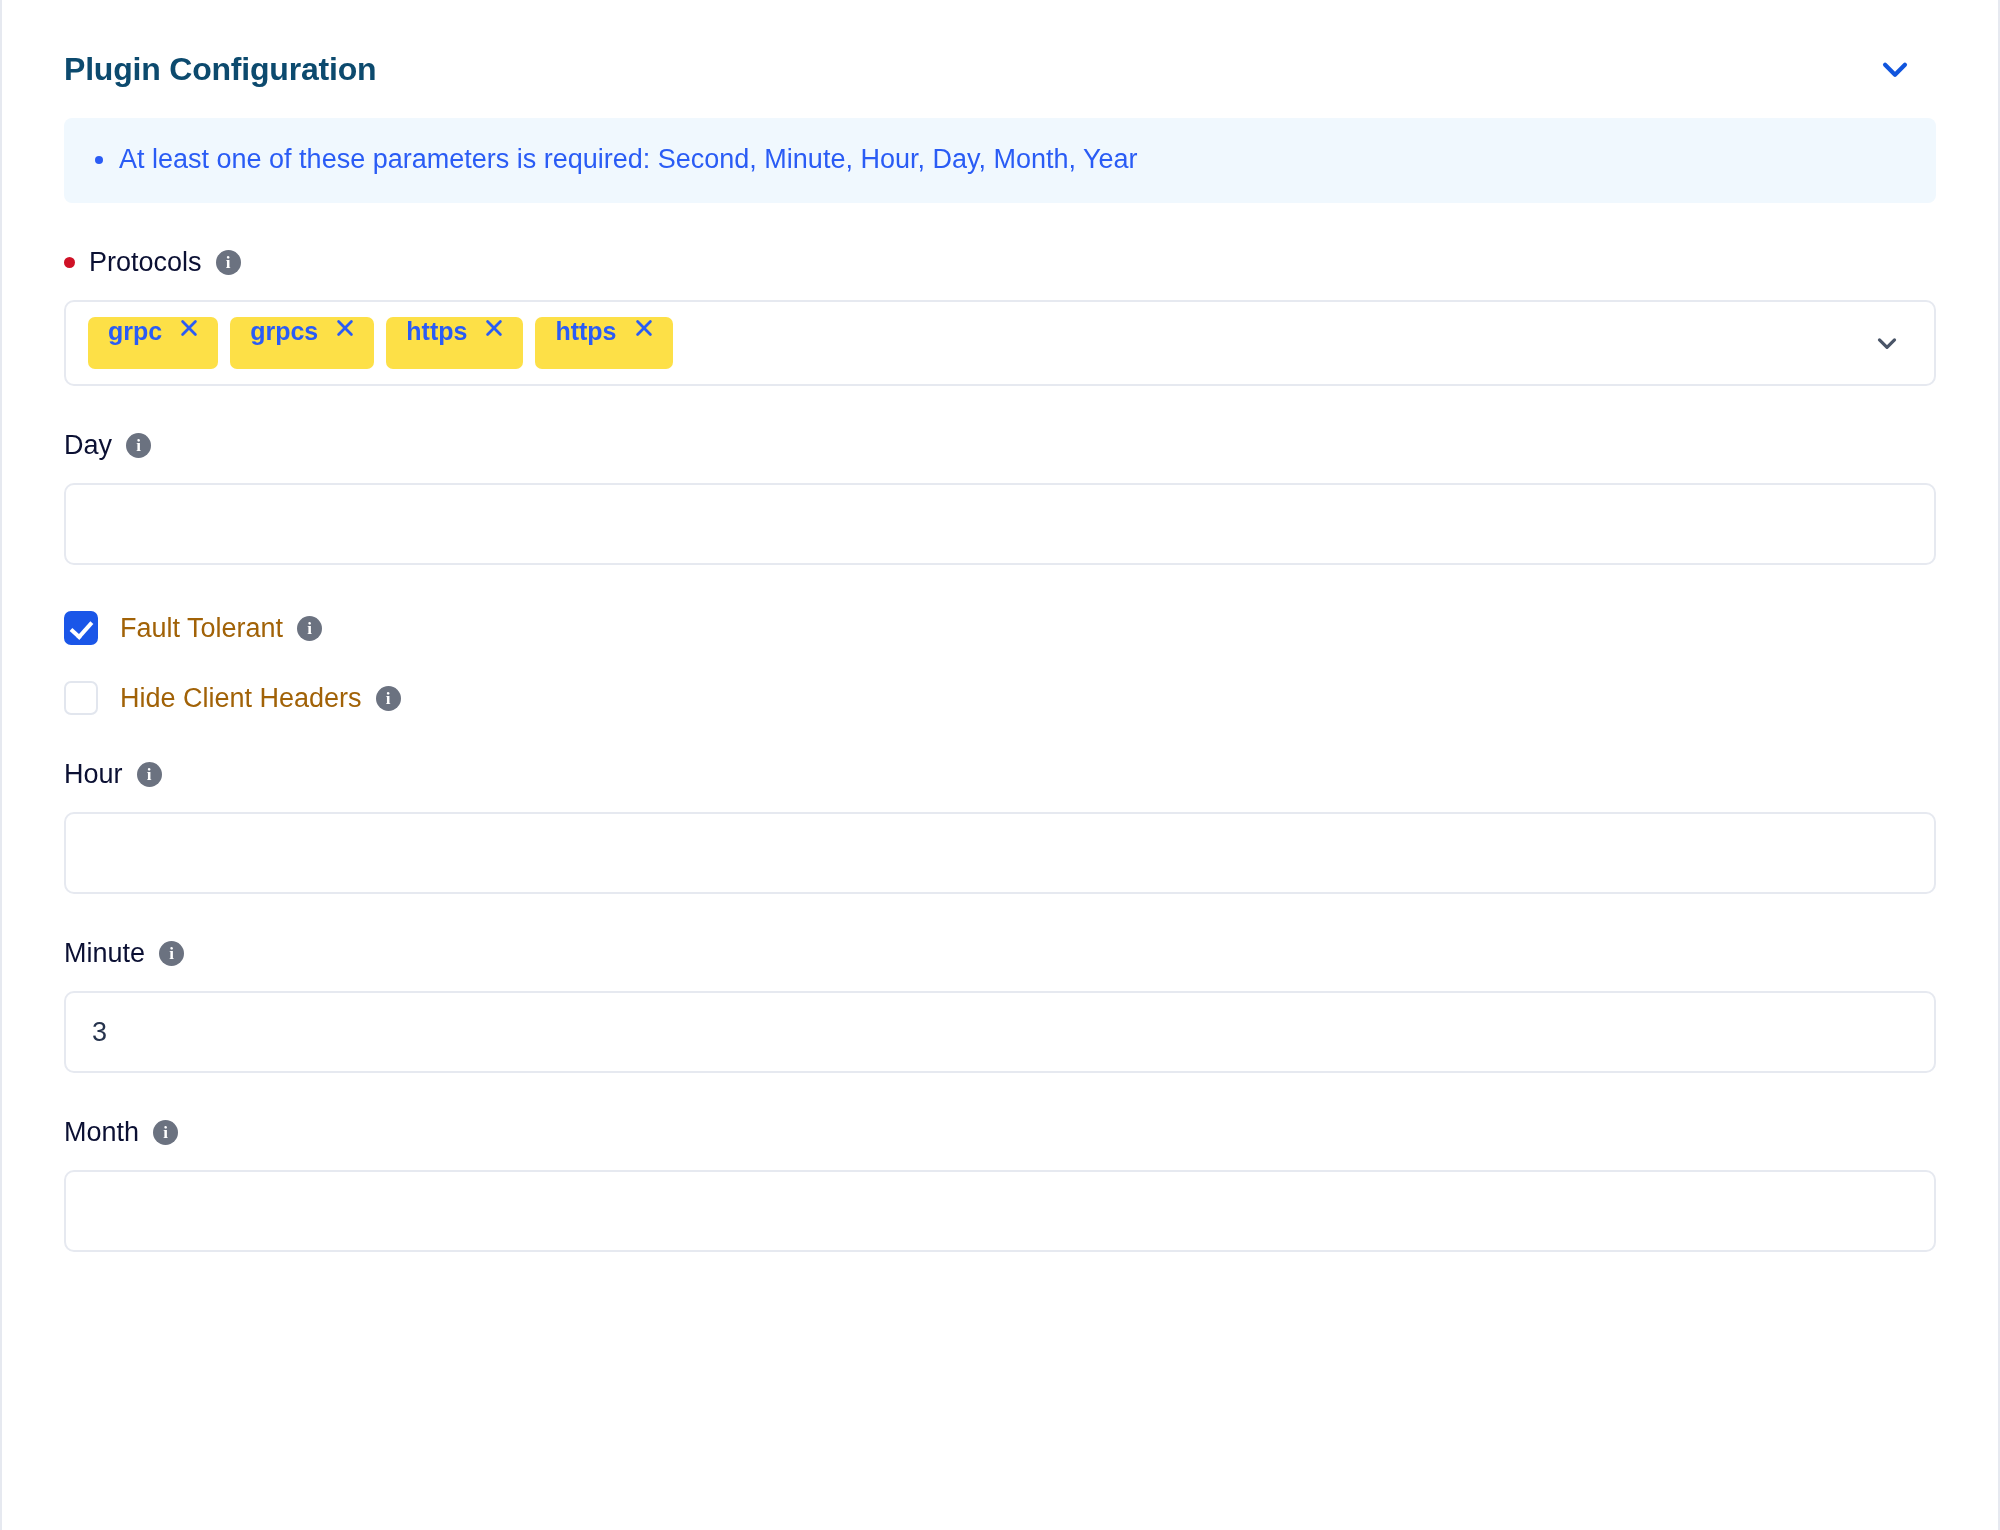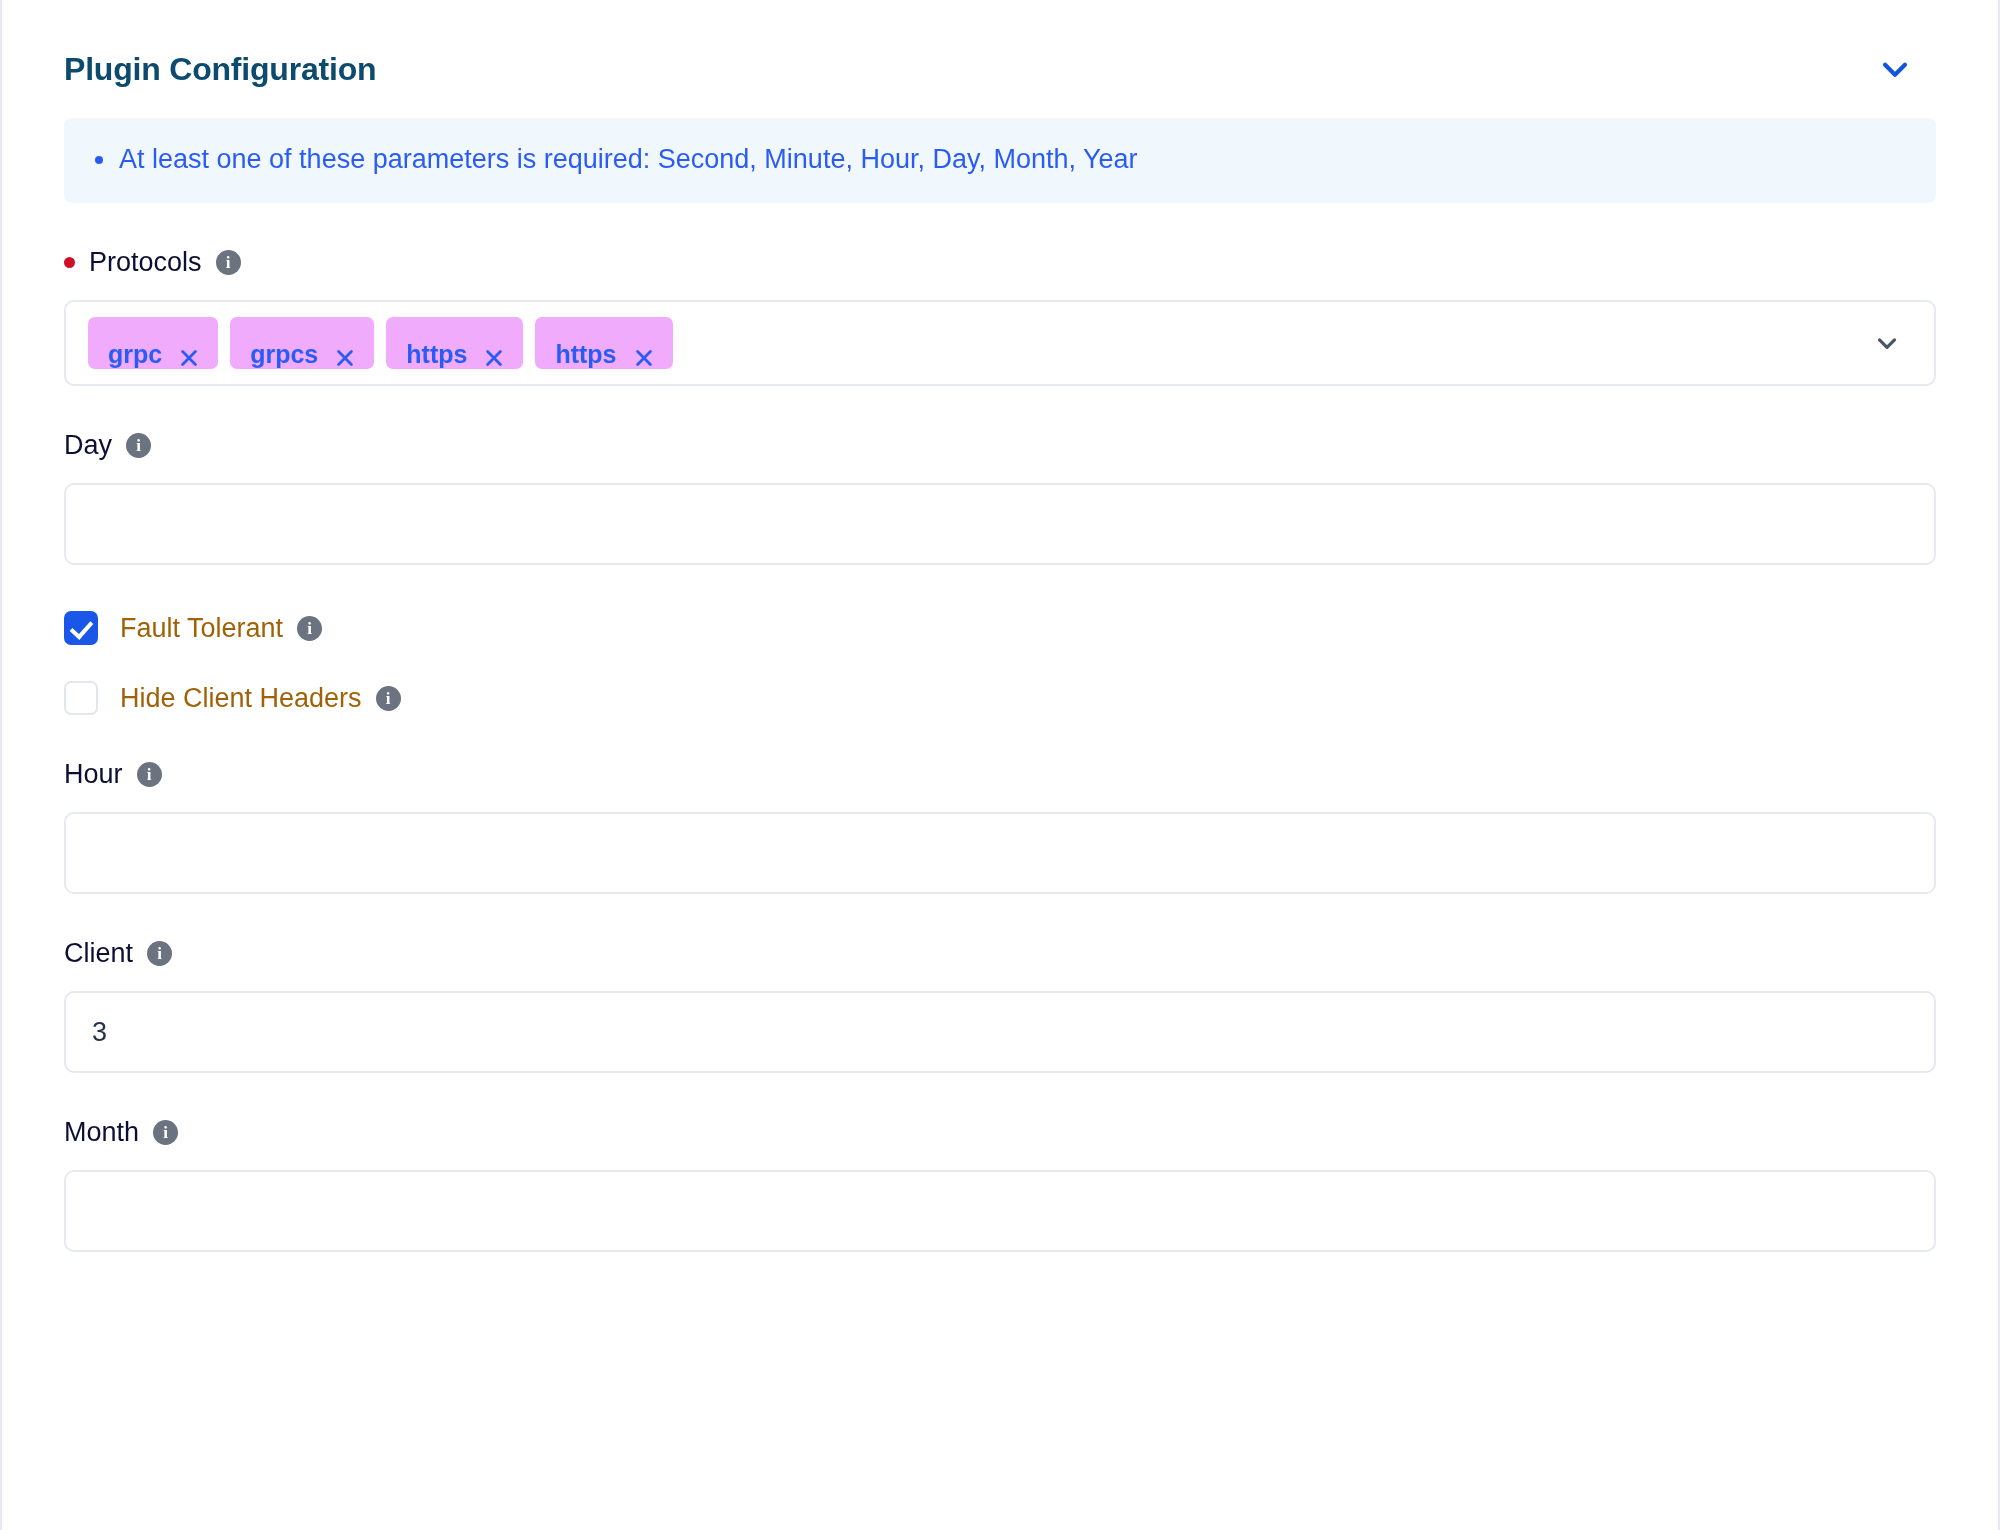--- a/index.html
+++ b/index.html
@@ -143,22 +143,22 @@
     padding: 0 20px 0 22px;
   }
   .chips {
     display: flex;
     align-items: center;
     gap: 12px;
     flex: 1;
   }
   .chip {
     display: flex;
-    align-items: flex-end;
-    background: #f0abfc;
+    align-items: flex-start;
+    background: #fde047;
     border-radius: 7px;
     height: 52px;
     padding: 0 18px 0 20px;
     cursor: pointer;
   }
   .chip-label {
     font-size: 25px;
     font-weight: bold;
     color: #2a5cf5;
   }
@@ -303,21 +303,21 @@
         <span>Hour</span>
         <span class="info-icon">i</span>
       </div>
       <div class="input-box">
         <span class="val"></span>
       </div>
     </div>
 
     <div class="field">
       <div class="field-label">
-        <span>Client</span>
+        <span>Minute</span>
         <span class="info-icon">i</span>
       </div>
       <div class="input-box">
         <span class="val">3</span>
       </div>
     </div>
 
     <div class="field">
       <div class="field-label">
         <span>Month</span>

